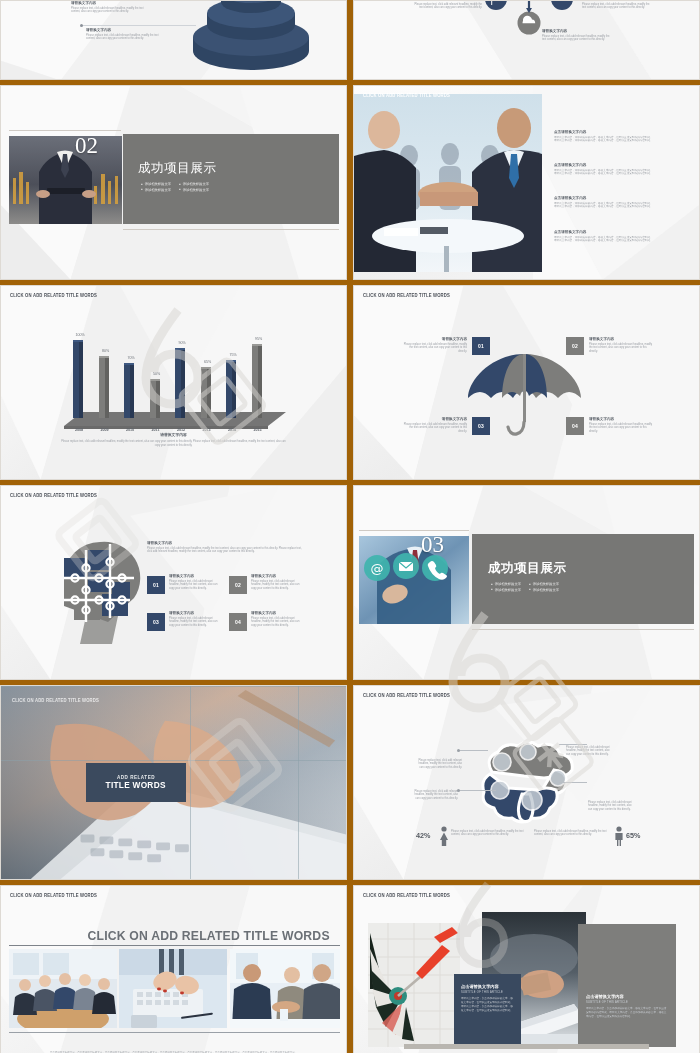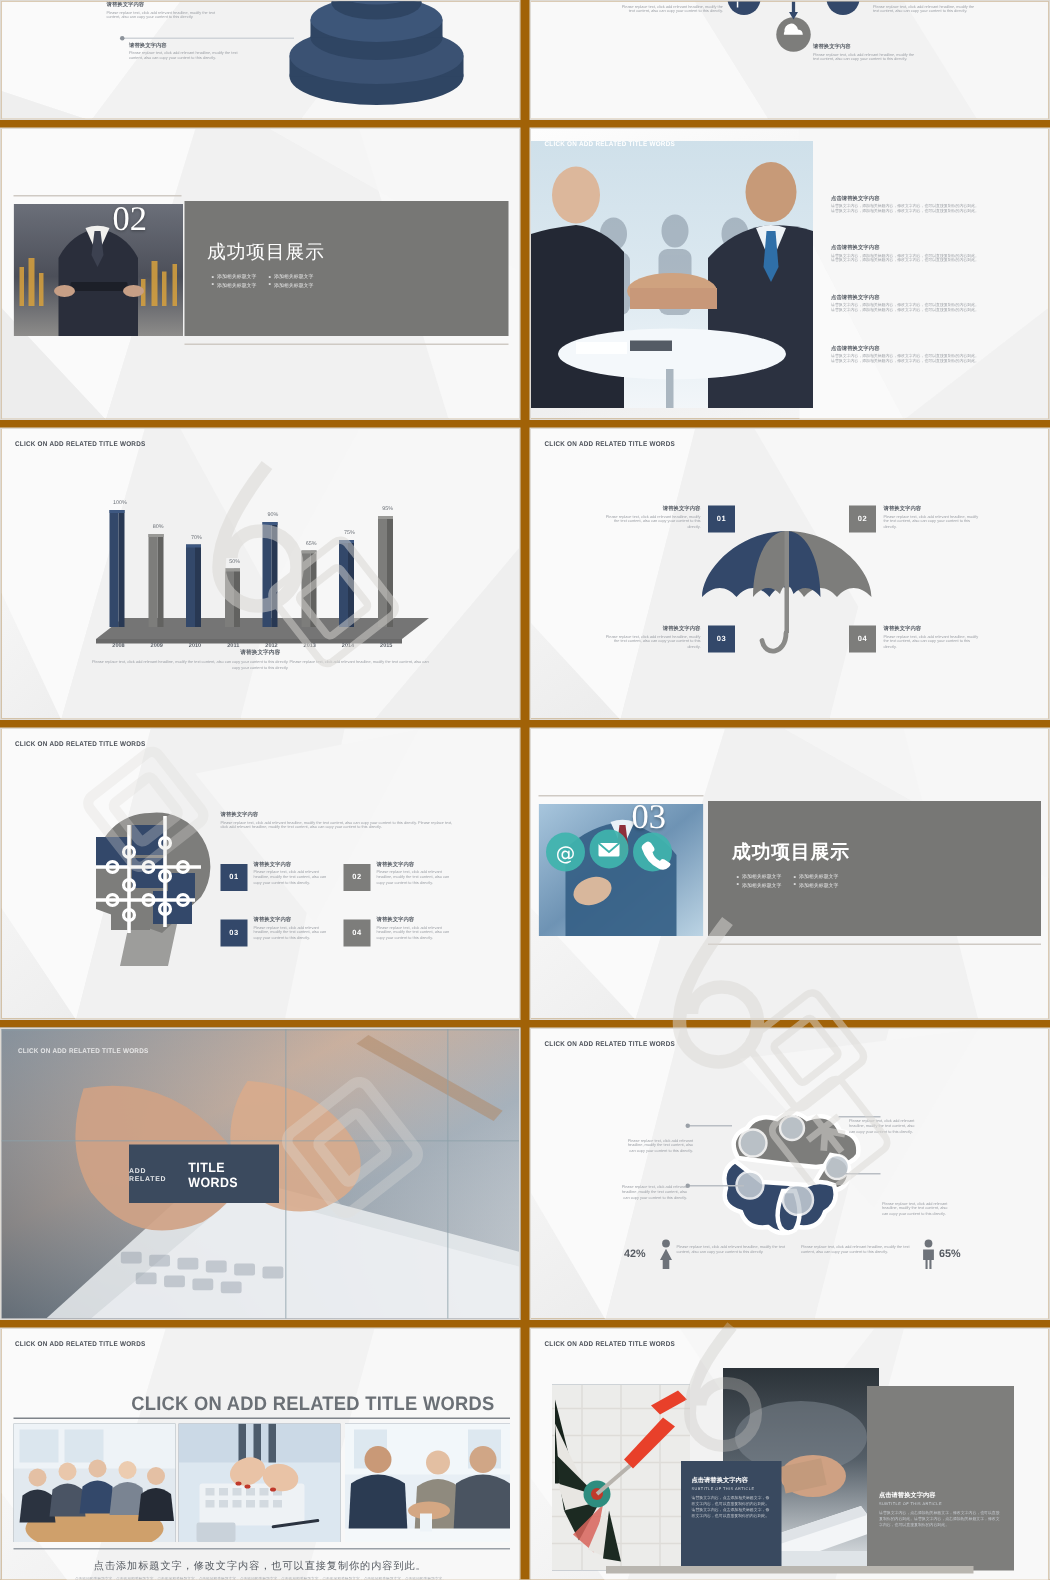--- a/index.html
+++ b/index.html
@@ -96,21 +96,21 @@
     letter-spacing:.2px; transform:scaleX(.94); transform-origin:right center;
     white-space:nowrap;
   }
   .cn-big{
     position:absolute; font-size:6.6px; color:#4b5058;
     font-family:"DejaVu Sans","Liberation Sans",serif; letter-spacing:.6px; white-space:nowrap;
   }
   .cn-small-p{ position:absolute; font-size:2.5px; color:#a2a6ab; line-height:1.6; }
 
   .addrel{
-    position:absolute; background:#3b4a5e; display:flex; flex-direction:row;
+    position:absolute; background:#3b4a5e; display:flex; flex-direction:column;
     align-items:center; justify-content:center;
   }
   .addrel .a{ color:#e4e7ea; font-size:4.6px; letter-spacing:.5px; font-weight:bold; }
   .addrel .b{ color:#fff; font-size:9px; letter-spacing:.3px; font-weight:bold; transform:scaleX(.92);}
   .rule3{ position:absolute; background:rgba(140,160,170,.55); }
 
   .pct{ position:absolute; font-size:7.2px; color:#565b62; font-weight:bold; }
   .person{ position:absolute; }
 
   .card-navy{ position:absolute; background:#39495f; }
@@ -754,21 +754,20 @@
             <circle cx="62" cy="26" r="8" fill="#e3bfa2"></circle>
             <path d="M48 42 q14-10 28 0 L78 79 L46 79Z" fill="#8f8a7e"></path>
             <circle cx="92" cy="24" r="9" fill="#d0a686"></circle>
             <path d="M74 40 q18-12 36 0 L110 79 L72 79Z" fill="#4a5461"></path>
             <ellipse cx="56" cy="58" rx="14" ry="6" fill="#d4a783"></ellipse>
             <rect x="0" y="70" width="110" height="9" fill="#f4f8fa"></rect>
             <rect x="50" y="60" width="8" height="12" fill="#eef4f8"></rect>
           </svg>
         </div>
         <div style="position:absolute;left:8px;top:146px;width:331px;height:1px;background:#9aa0a7;"></div>
-        <div class="cn-big" style="left:0;right:0;top:153px;text-align:center;font-family:'DejaVu Serif',serif;font-size:6.8px;color:#53585f;">点击添加标题文字，修改文字内容，也可以直接复制你的内容到此。</div>
         <div class="cn-small-p" style="left:36px;right:36px;top:165px;text-align:center;">点击添加相关标题文字，点击添加相关标题文字，点击添加相关标题文字，点击添加相关标题文字，点击添加相关标题文字，点击添加相关标题文字，点击添加相关标题文字，点击添加相关标题文字，点击添加相关标题文字。</div>
       </div>
     </div>
 
     <div class="slide" style="background:linear-gradient(140deg,#fcfcfc,#efefef 55%,#f8f8f8);">
       <svg class="poly" viewBox="0 0 347 183" preserveAspectRatio="none">
         <polygon points="0,0 120,0 60,183 0,100" fill="#fafafa"></polygon>
         <polygon points="120,0 250,0 200,183 60,183" fill="#f2f2f2"></polygon>
         <polygon points="250,0 347,0 347,183 200,183" fill="#f8f8f8"></polygon>
         <polygon points="100,0 230,0 160,90" fill="#f7f7f7"></polygon>

